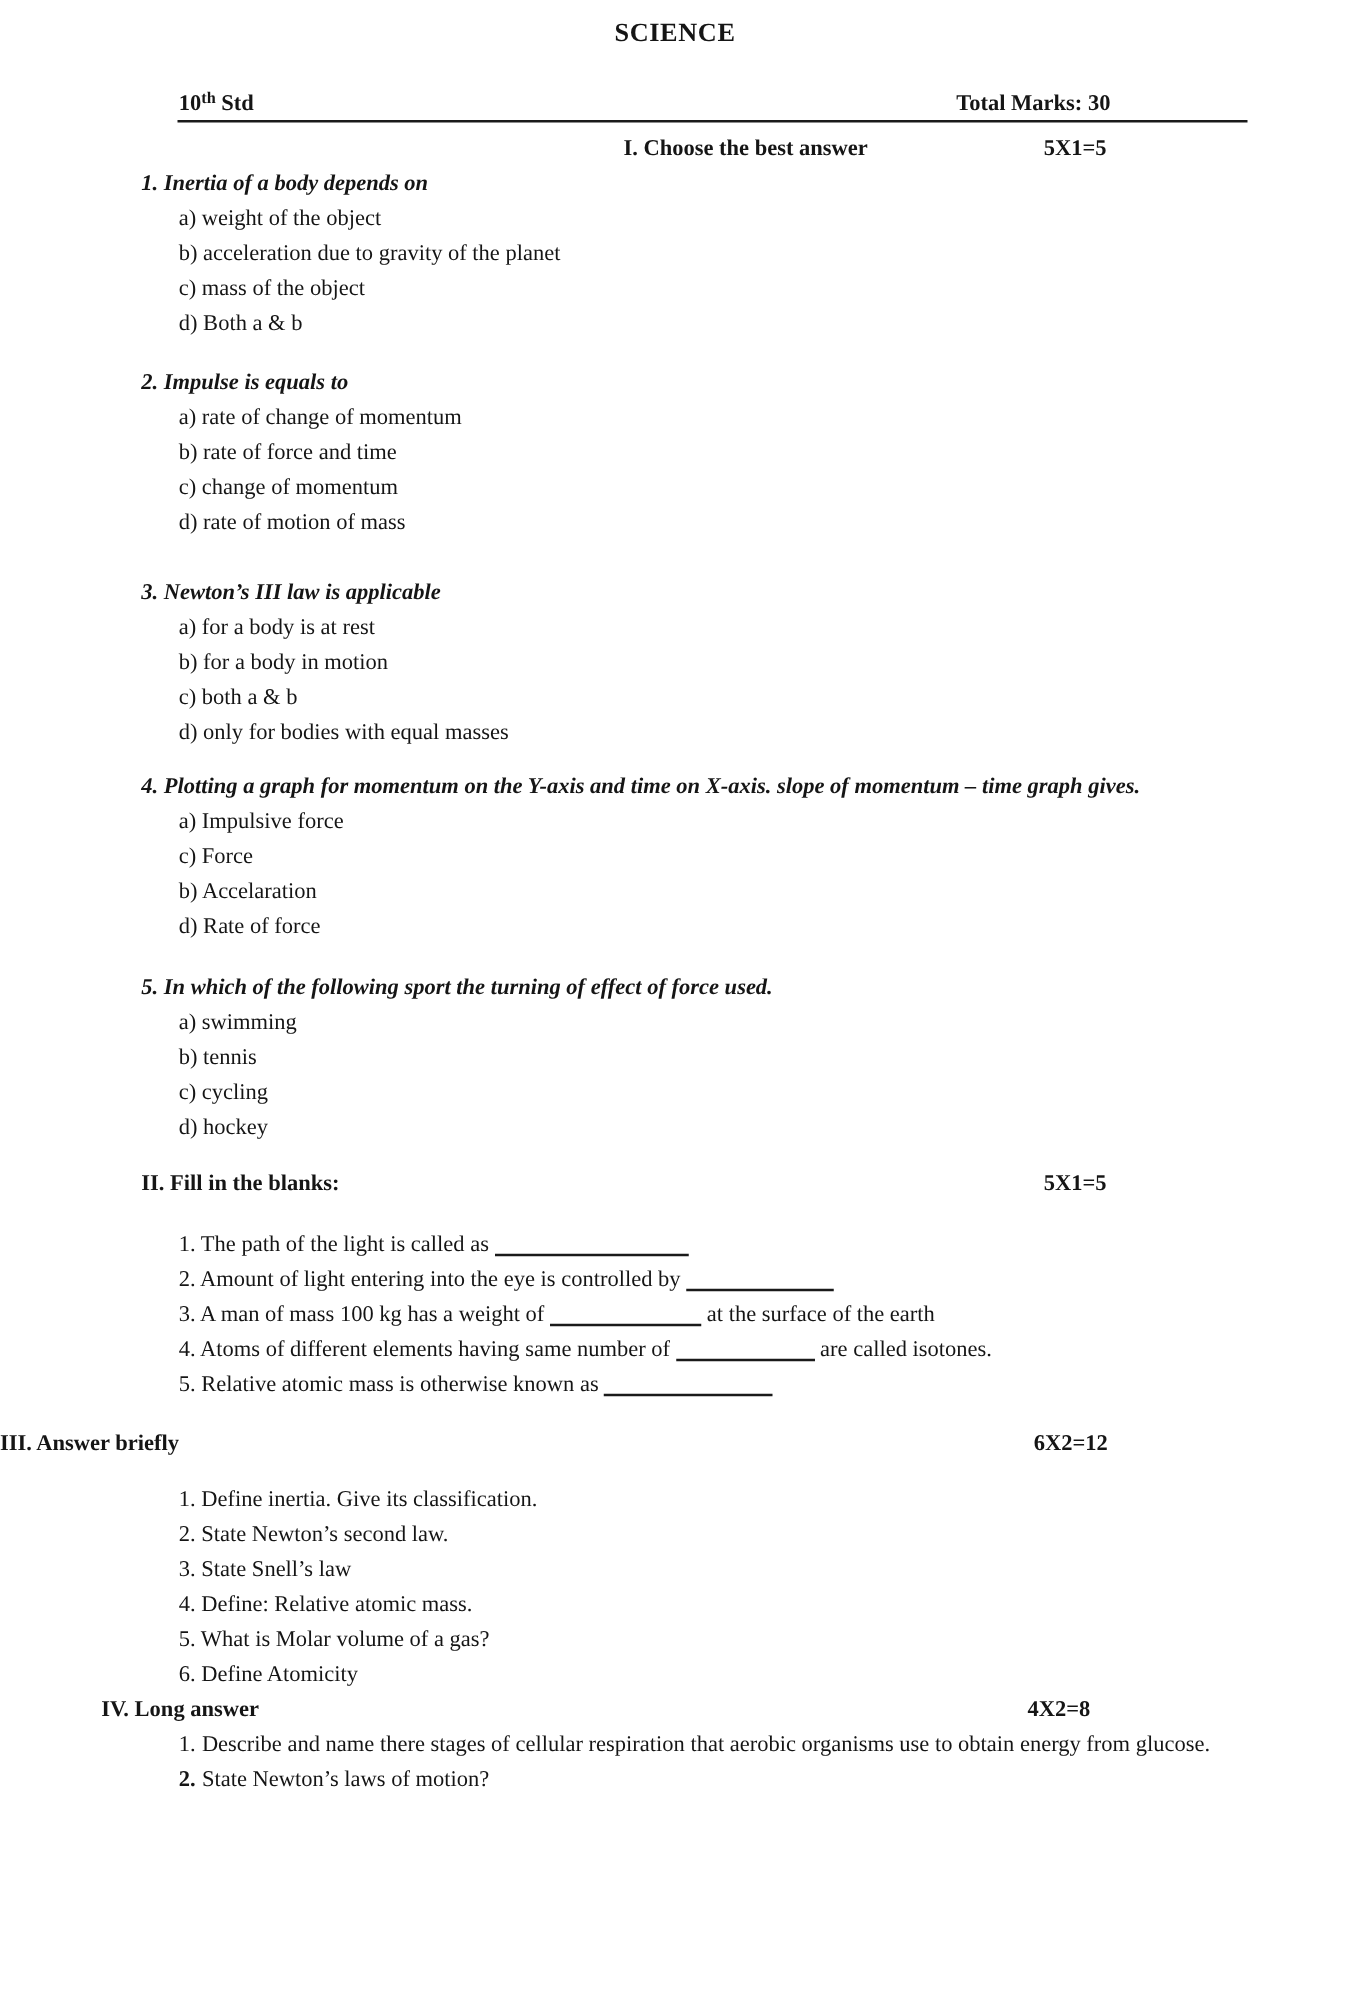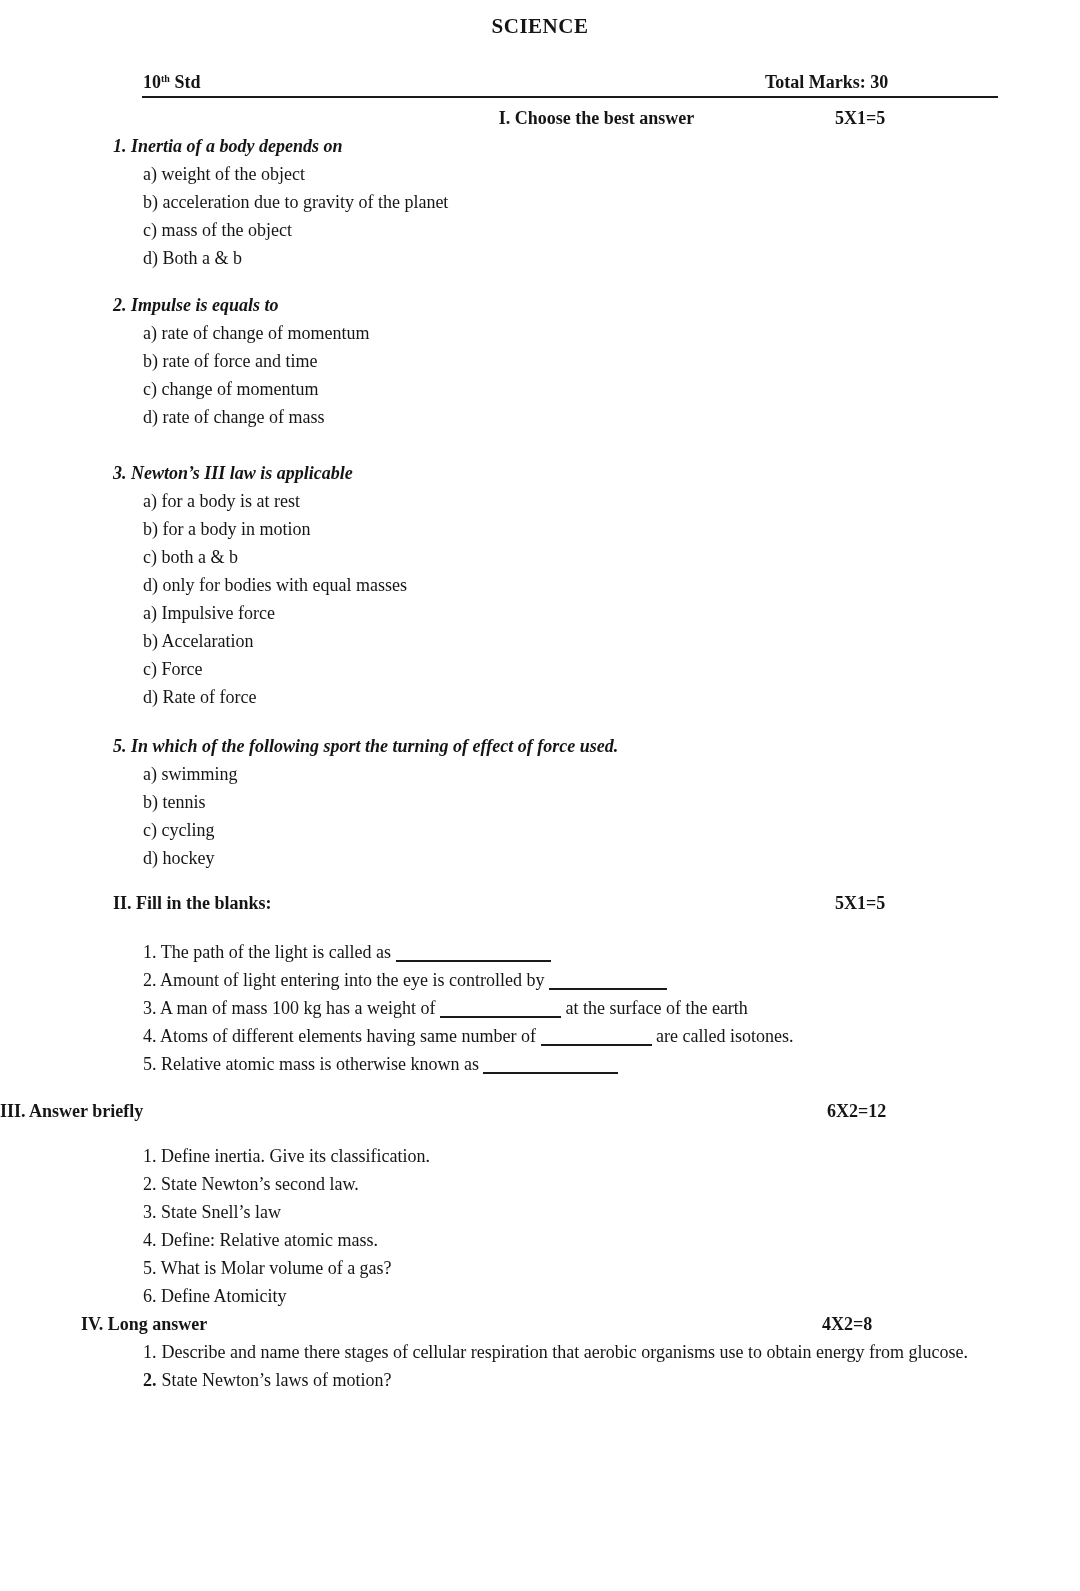--- a/index.html
+++ b/index.html
@@ -19,21 +19,21 @@
     padding-top: 12px;
     height: 28px;
     text-align: center;
     font-weight: bold;
     font-size: 21px;
     letter-spacing: 0.5px;
   }
 
   .header-row { position: relative; margin-top: 28px; height: 28px; font-weight: bold; }
   .std   { position: absolute; left: 143px; top: 0; }
-  .std sup { font-size: 10px; vertical-align: 6px; line-height: 0; }
+  .std sup { font-size: 13px; vertical-align: 6px; line-height: 0; }
   .total-marks { position: absolute; left: 765px; top: 0; }
 
   .rule { margin-left: 142px; width: 856px; border-top: 2px solid #1a1a1a; }
 
   .sec-heading { position: relative; font-weight: bold; }
   .sec-heading .marks { position: absolute; top: 0; font-weight: bold; }
   .s1 { margin-top: 6px;  padding-left: 113px; text-align: center; }
   .s2 { margin-top: 17px; padding-left: 113px; }
   .s3 { margin-top: 19px; }
   .s4 { margin-top: 0;    padding-left: 81px; }
@@ -103,35 +103,36 @@
     <div class="option">b) acceleration due to gravity of the planet</div>
     <div class="option">c) mass of the object</div>
     <div class="option">d) Both a &amp; b</div>
   </div>
 
   <div class="question">
     <div class="stem q1">2. Impulse is equals to</div>
     <div class="option">a) rate of change of momentum</div>
     <div class="option">b) rate of force and time</div>
     <div class="option">c) change of momentum</div>
-    <div class="option">d) rate of change of mass</div>
+    <div class="option">d) rate of motion of mass</div>
   </div>
 
   <div class="question">
     <div class="stem q2">3. Newton’s III law is applicable</div>
     <div class="option">a) for a body is at rest</div>
     <div class="option">b) for a body in motion</div>
     <div class="option">c) both a &amp; b</div>
     <div class="option">d) only for bodies with equal masses</div>
   </div>
 
   <div class="question">
+    <div class="stem q3">4. Plotting a graph for momentum on the Y-axis and time on X-axis.  slope of momentum – time graph gives.</div>
     <div class="option">a) Impulsive force</div>
+    <div class="option">c) Force</div>
     <div class="option">b) Accelaration</div>
-    <div class="option">c) Force</div>
     <div class="option">d) Rate of force</div>
   </div>
 
   <div class="question">
     <div class="stem q4">5. In which of the following sport the turning of effect of force used.</div>
     <div class="option">a) swimming</div>
     <div class="option">b) tennis</div>
     <div class="option">c) cycling</div>
     <div class="option">d) hockey</div>
   </div>

